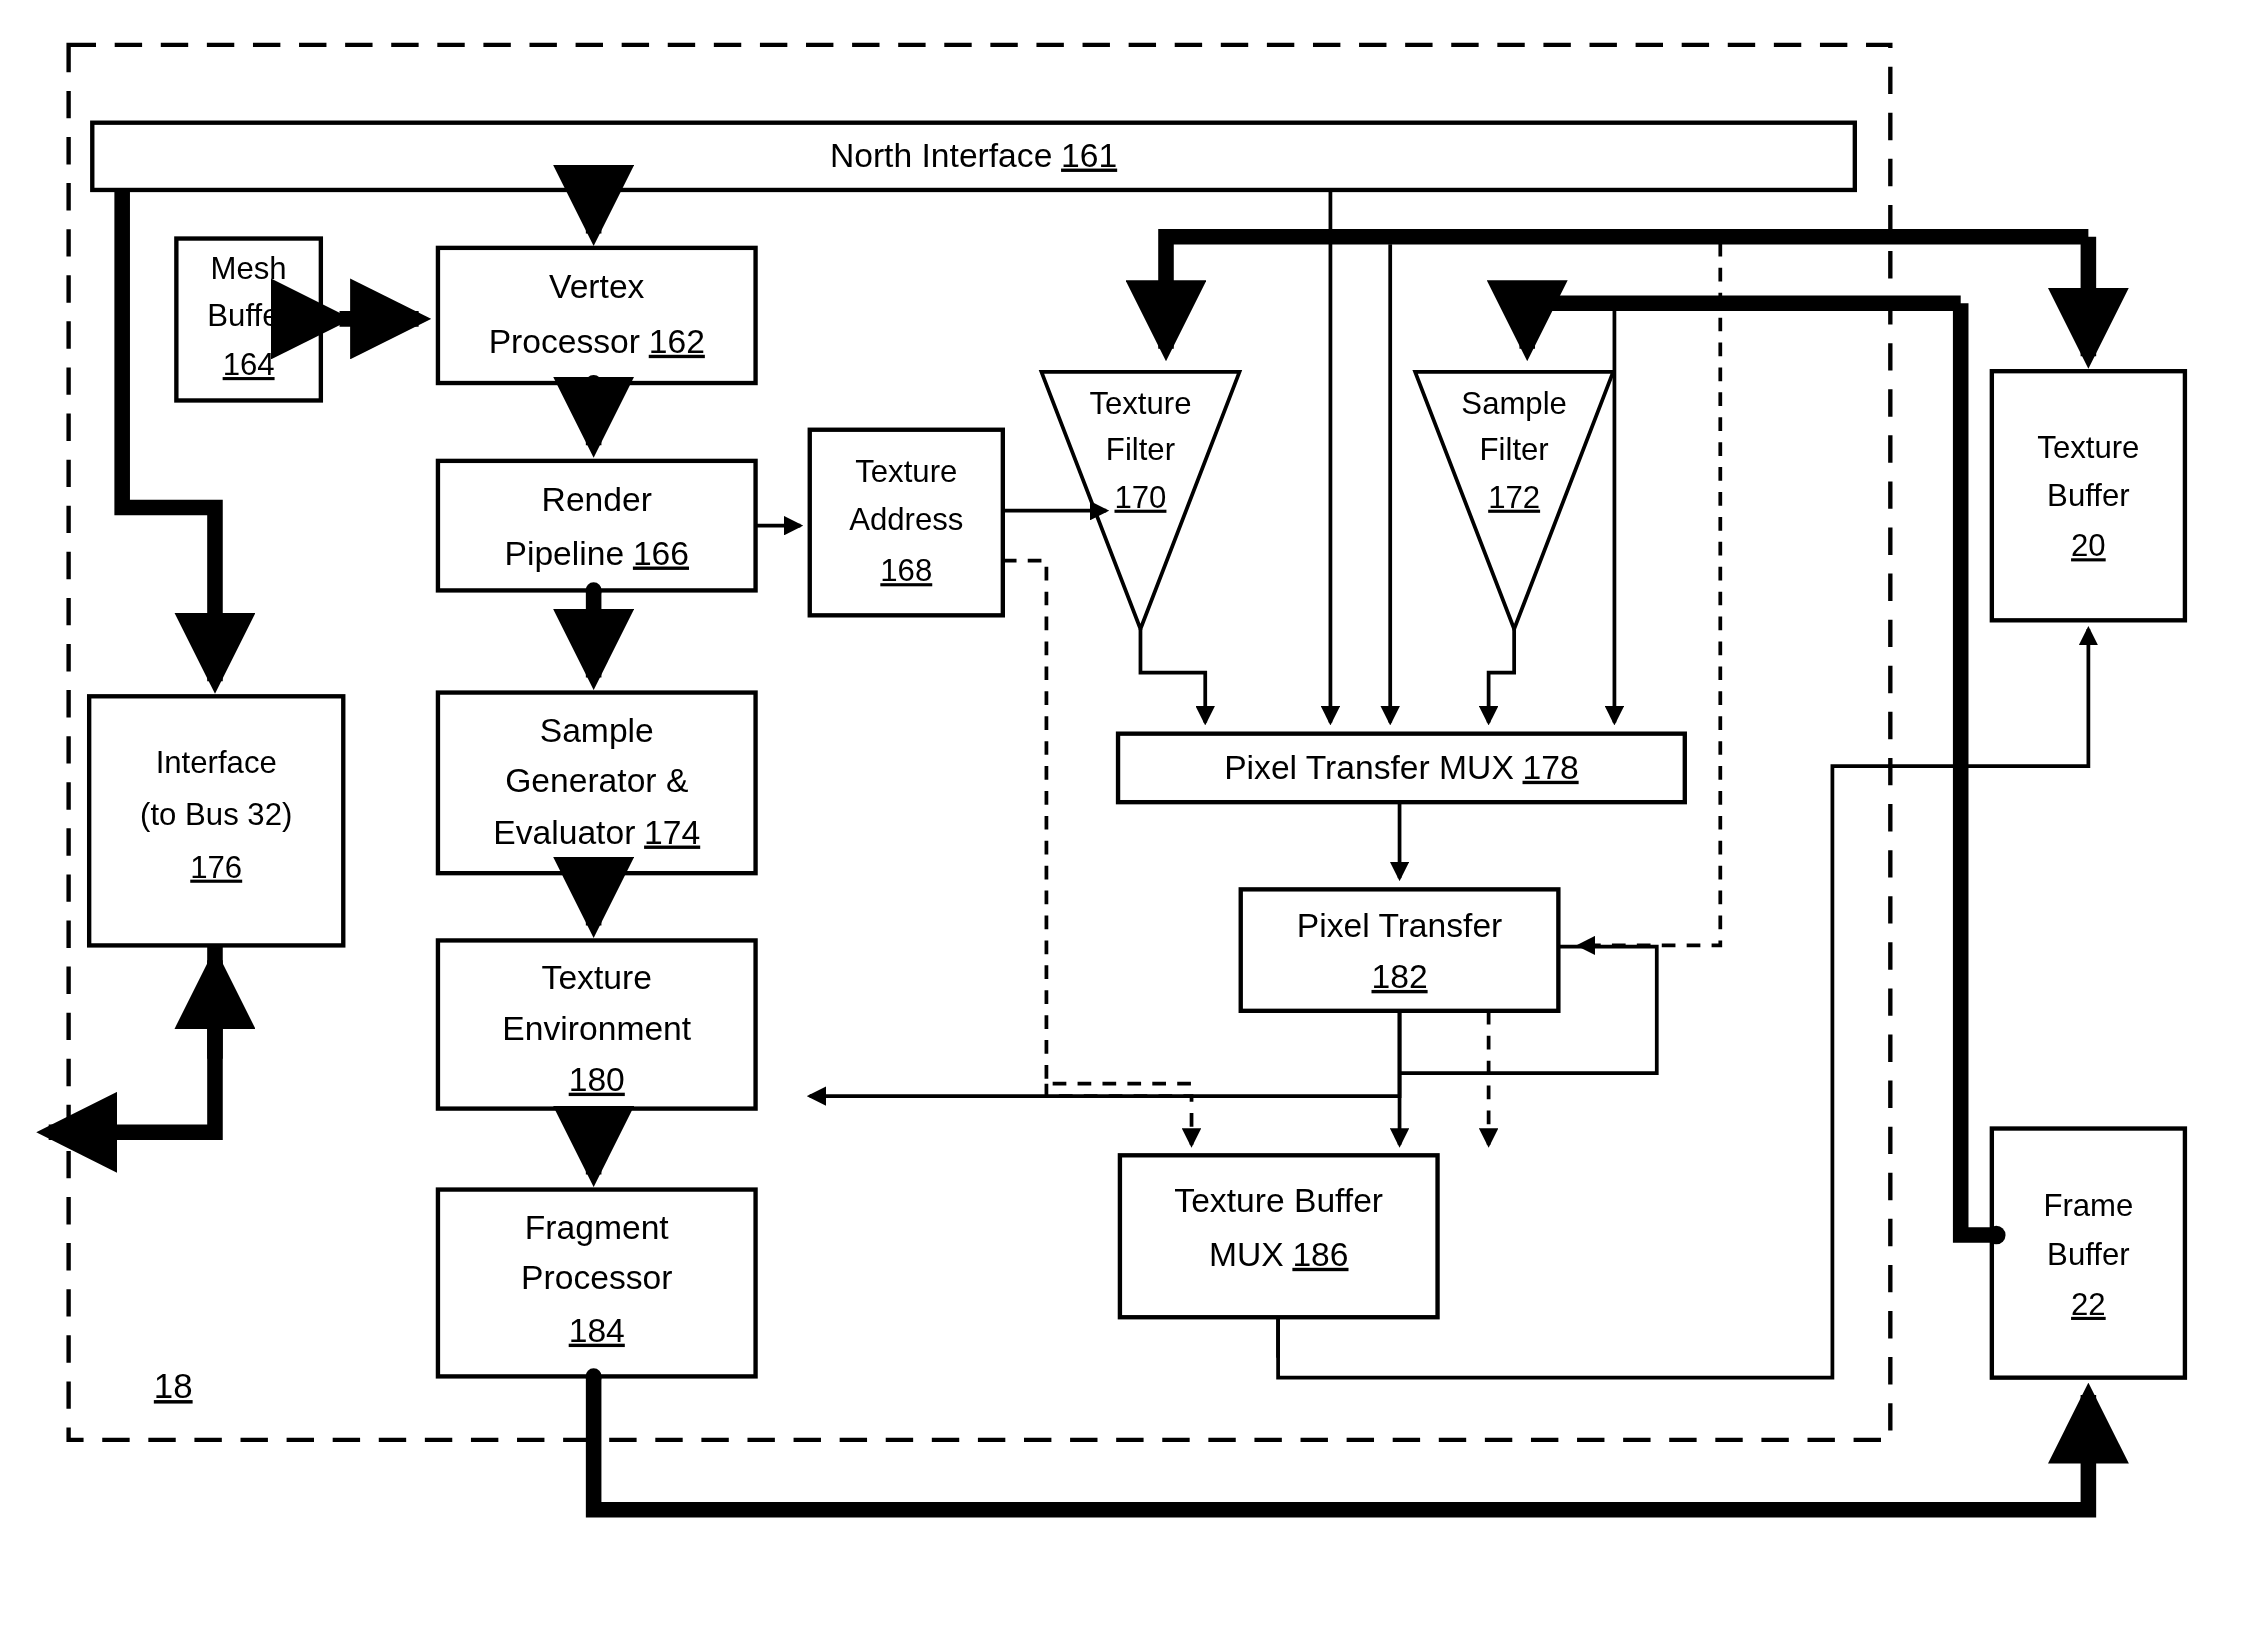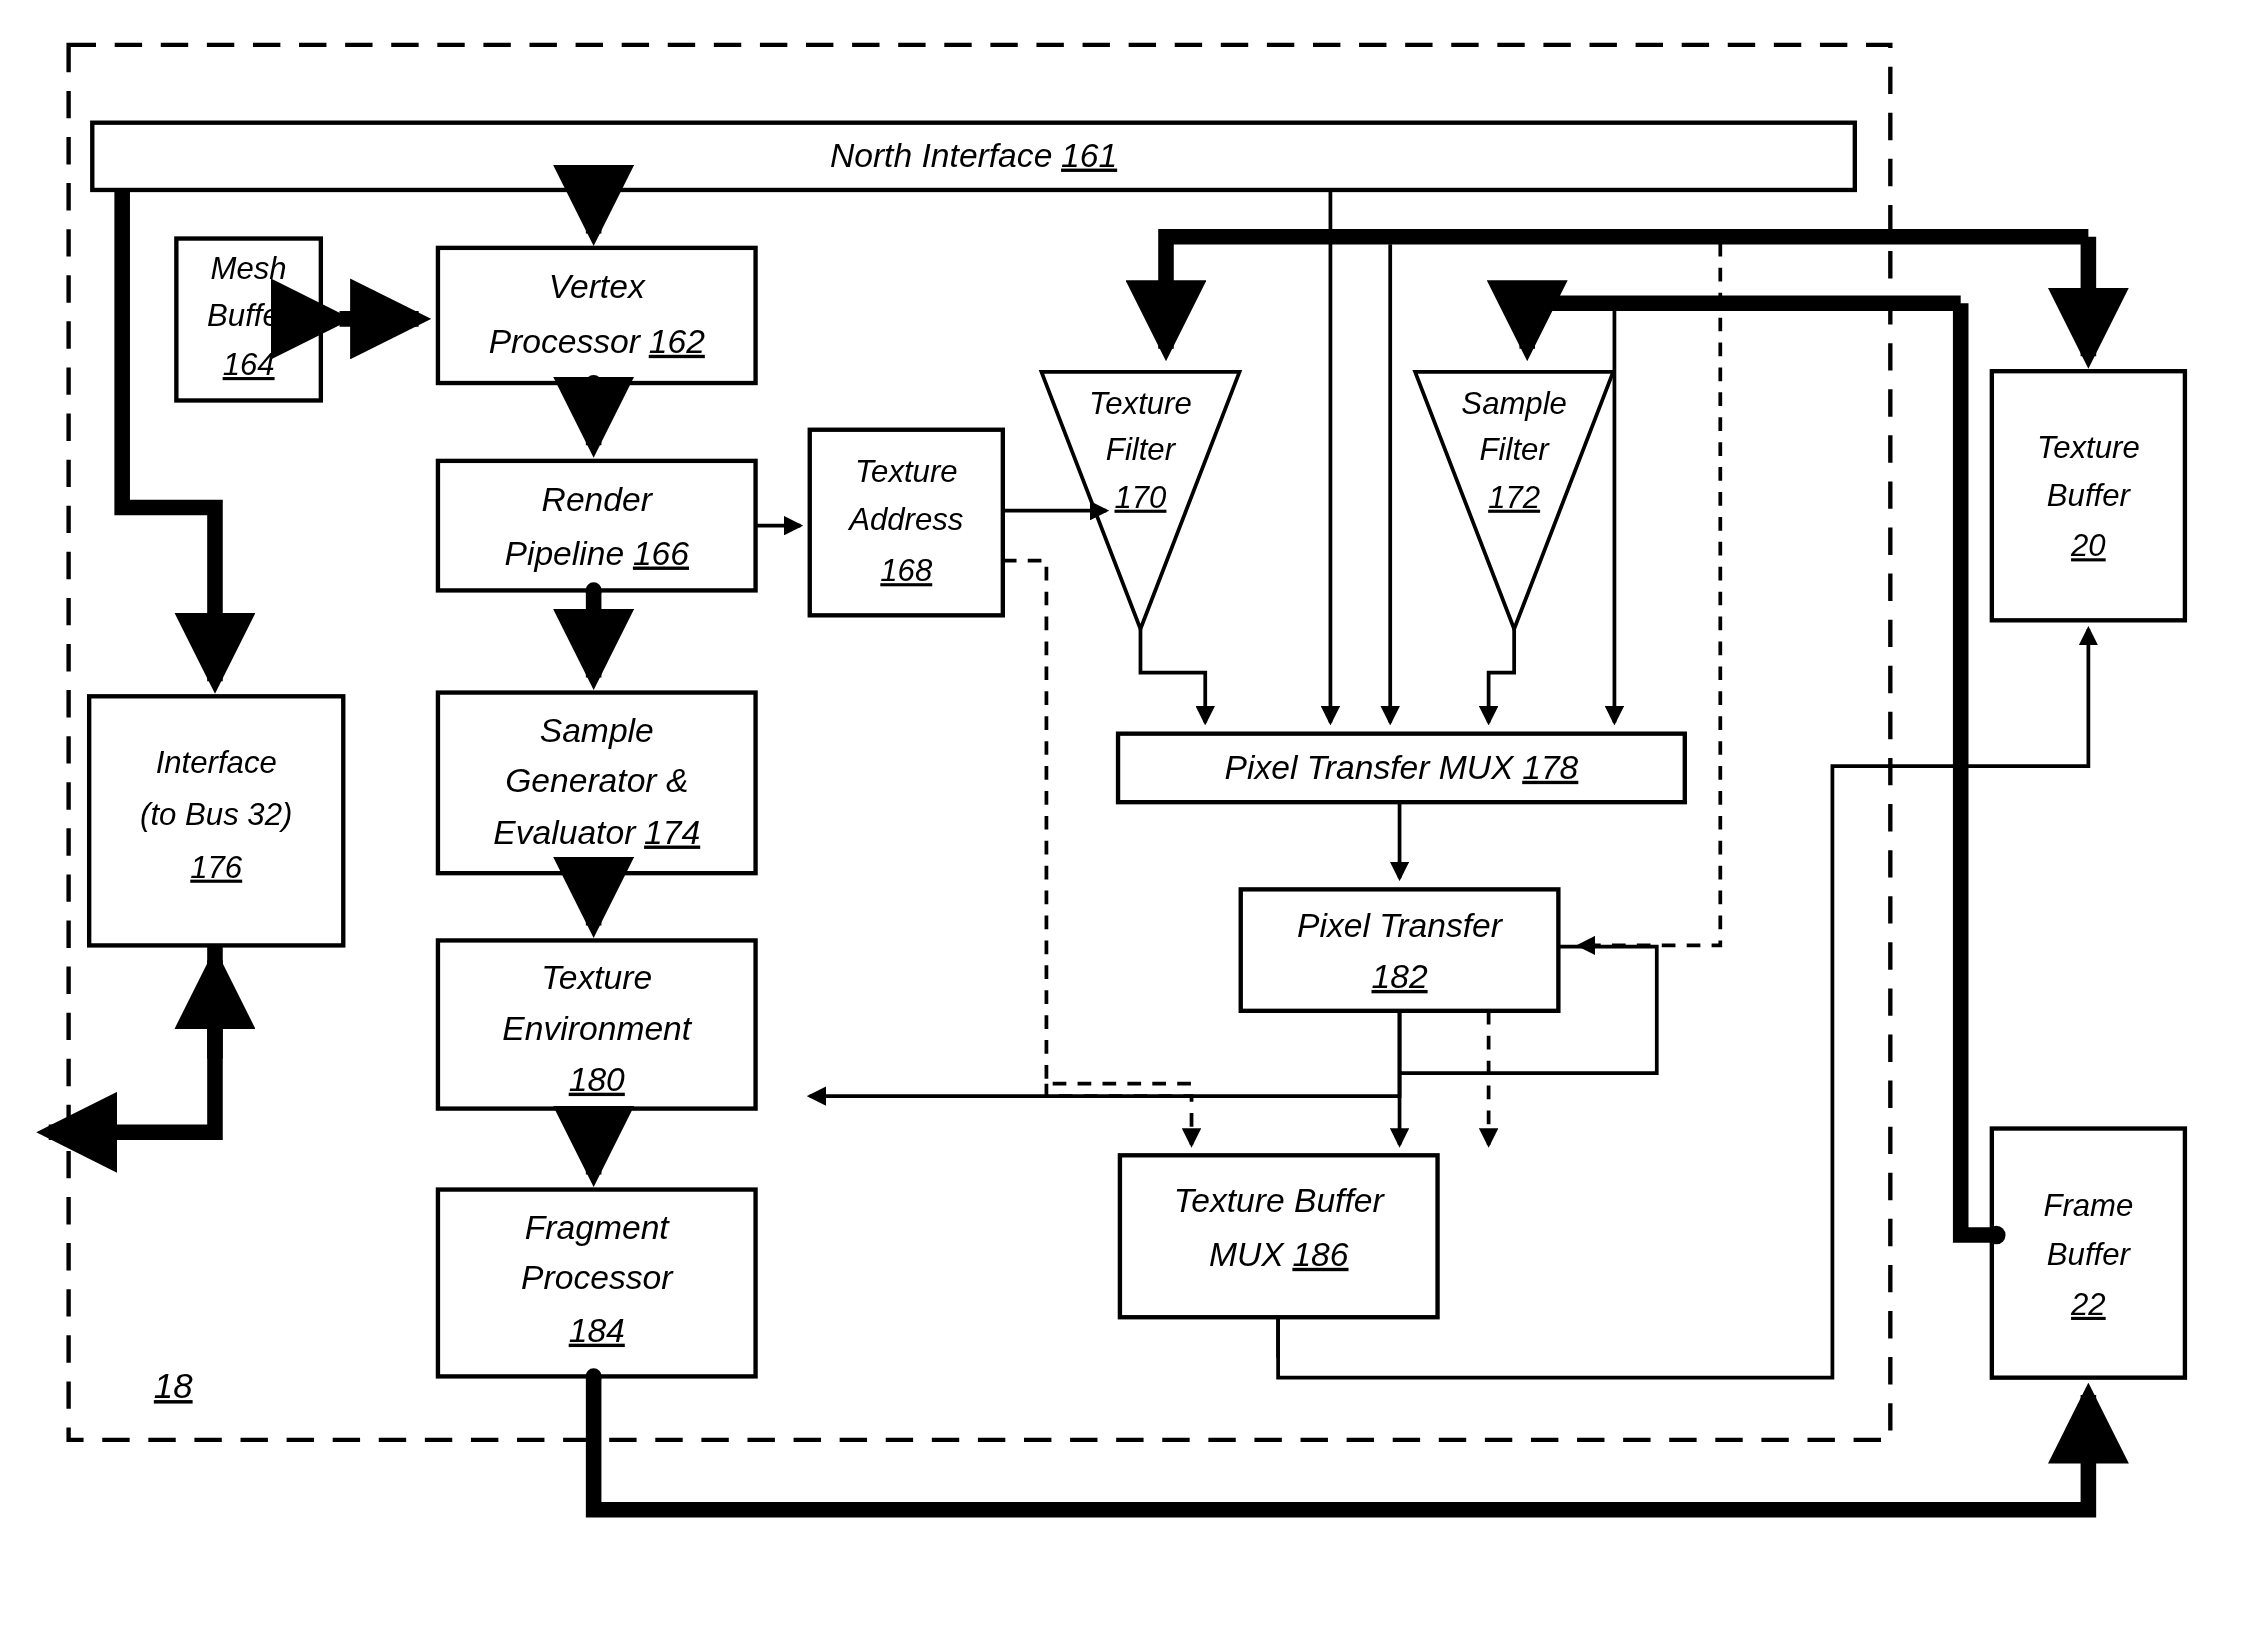--- a/index.html
+++ b/index.html
@@ -1,17 +1,17 @@
 <!DOCTYPE html>
 <html style="font-size:10px"><head>
 <meta charset="utf-8">
 <style>
   html,body{margin:0;padding:0;background:#fff;}
   body{width:2261px;height:1633px;font-family:"Liberation Sans",sans-serif;}
-  #stage{position:relative;width:2261px;height:1633px;background:#fff;overflow:hidden;font-style:italic;}
+  #stage{position:relative;width:2261px;height:1633px;background:#fff;overflow:hidden;}
   svg{position:absolute;top:0;left:0;width:2261px;height:1633px;}
   .bxt{font-family:"Liberation Sans",sans-serif;font-size:54px;fill:#000;text-anchor:middle;dominant-baseline:middle;}
   .bxt.sm{font-size:50px;}
   .un{text-decoration:underline;}
   .fig{font-size:56px;}
 </style>
 </head>
 <body>
 
 <div id="stage">

